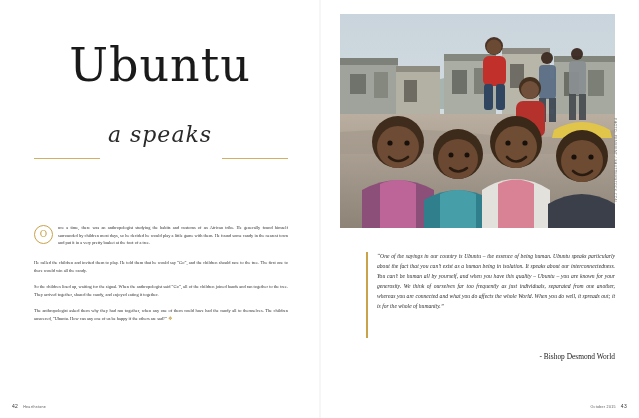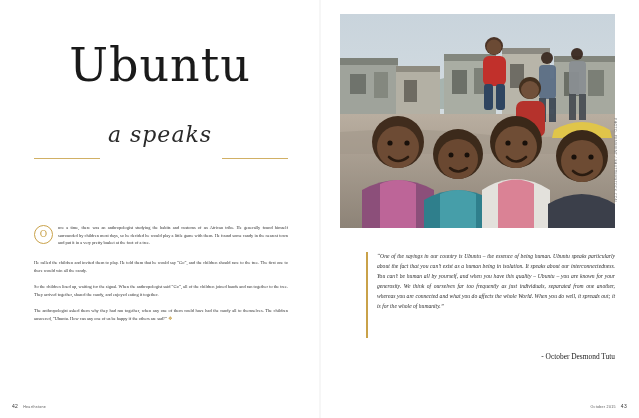--- a/index.html
+++ b/index.html
@@ -331,21 +331,21 @@
         </g>
 
         <rect x="0" y="0" width="275" height="214" fill="none"></rect>
       </svg>
     </div>
 
     <div class="photo-credit">PHOTO: PEMBIENT / SHUTTERSTOCK.COM</div>
 
     <div class="quote-bar"></div>
     <div class="pullquote">“One of the sayings in our country is Ubuntu – the essence of being human. Ubuntu speaks particularly about the fact that you can’t exist as a human being in isolation. It speaks about our interconnectedness. You can’t be human all by yourself, and when you have this quality – Ubuntu – you are known for your generosity. We think of ourselves far too frequently as just individuals, separated from one another, whereas you are connected and what you do affects the whole World. When you do well, it spreads out; it is for the whole of humanity.”</div>
-    <div class="attribution">- October Desmond Tutu</div>
+    <div class="attribution">- Bishop Desmond World</div>
 
     <div class="footer footer-right">
       <span>October 2015</span>
       <span class="folio">43</span>
     </div>
   </div>
 
   <div class="gutter"></div>
 </div>
 

